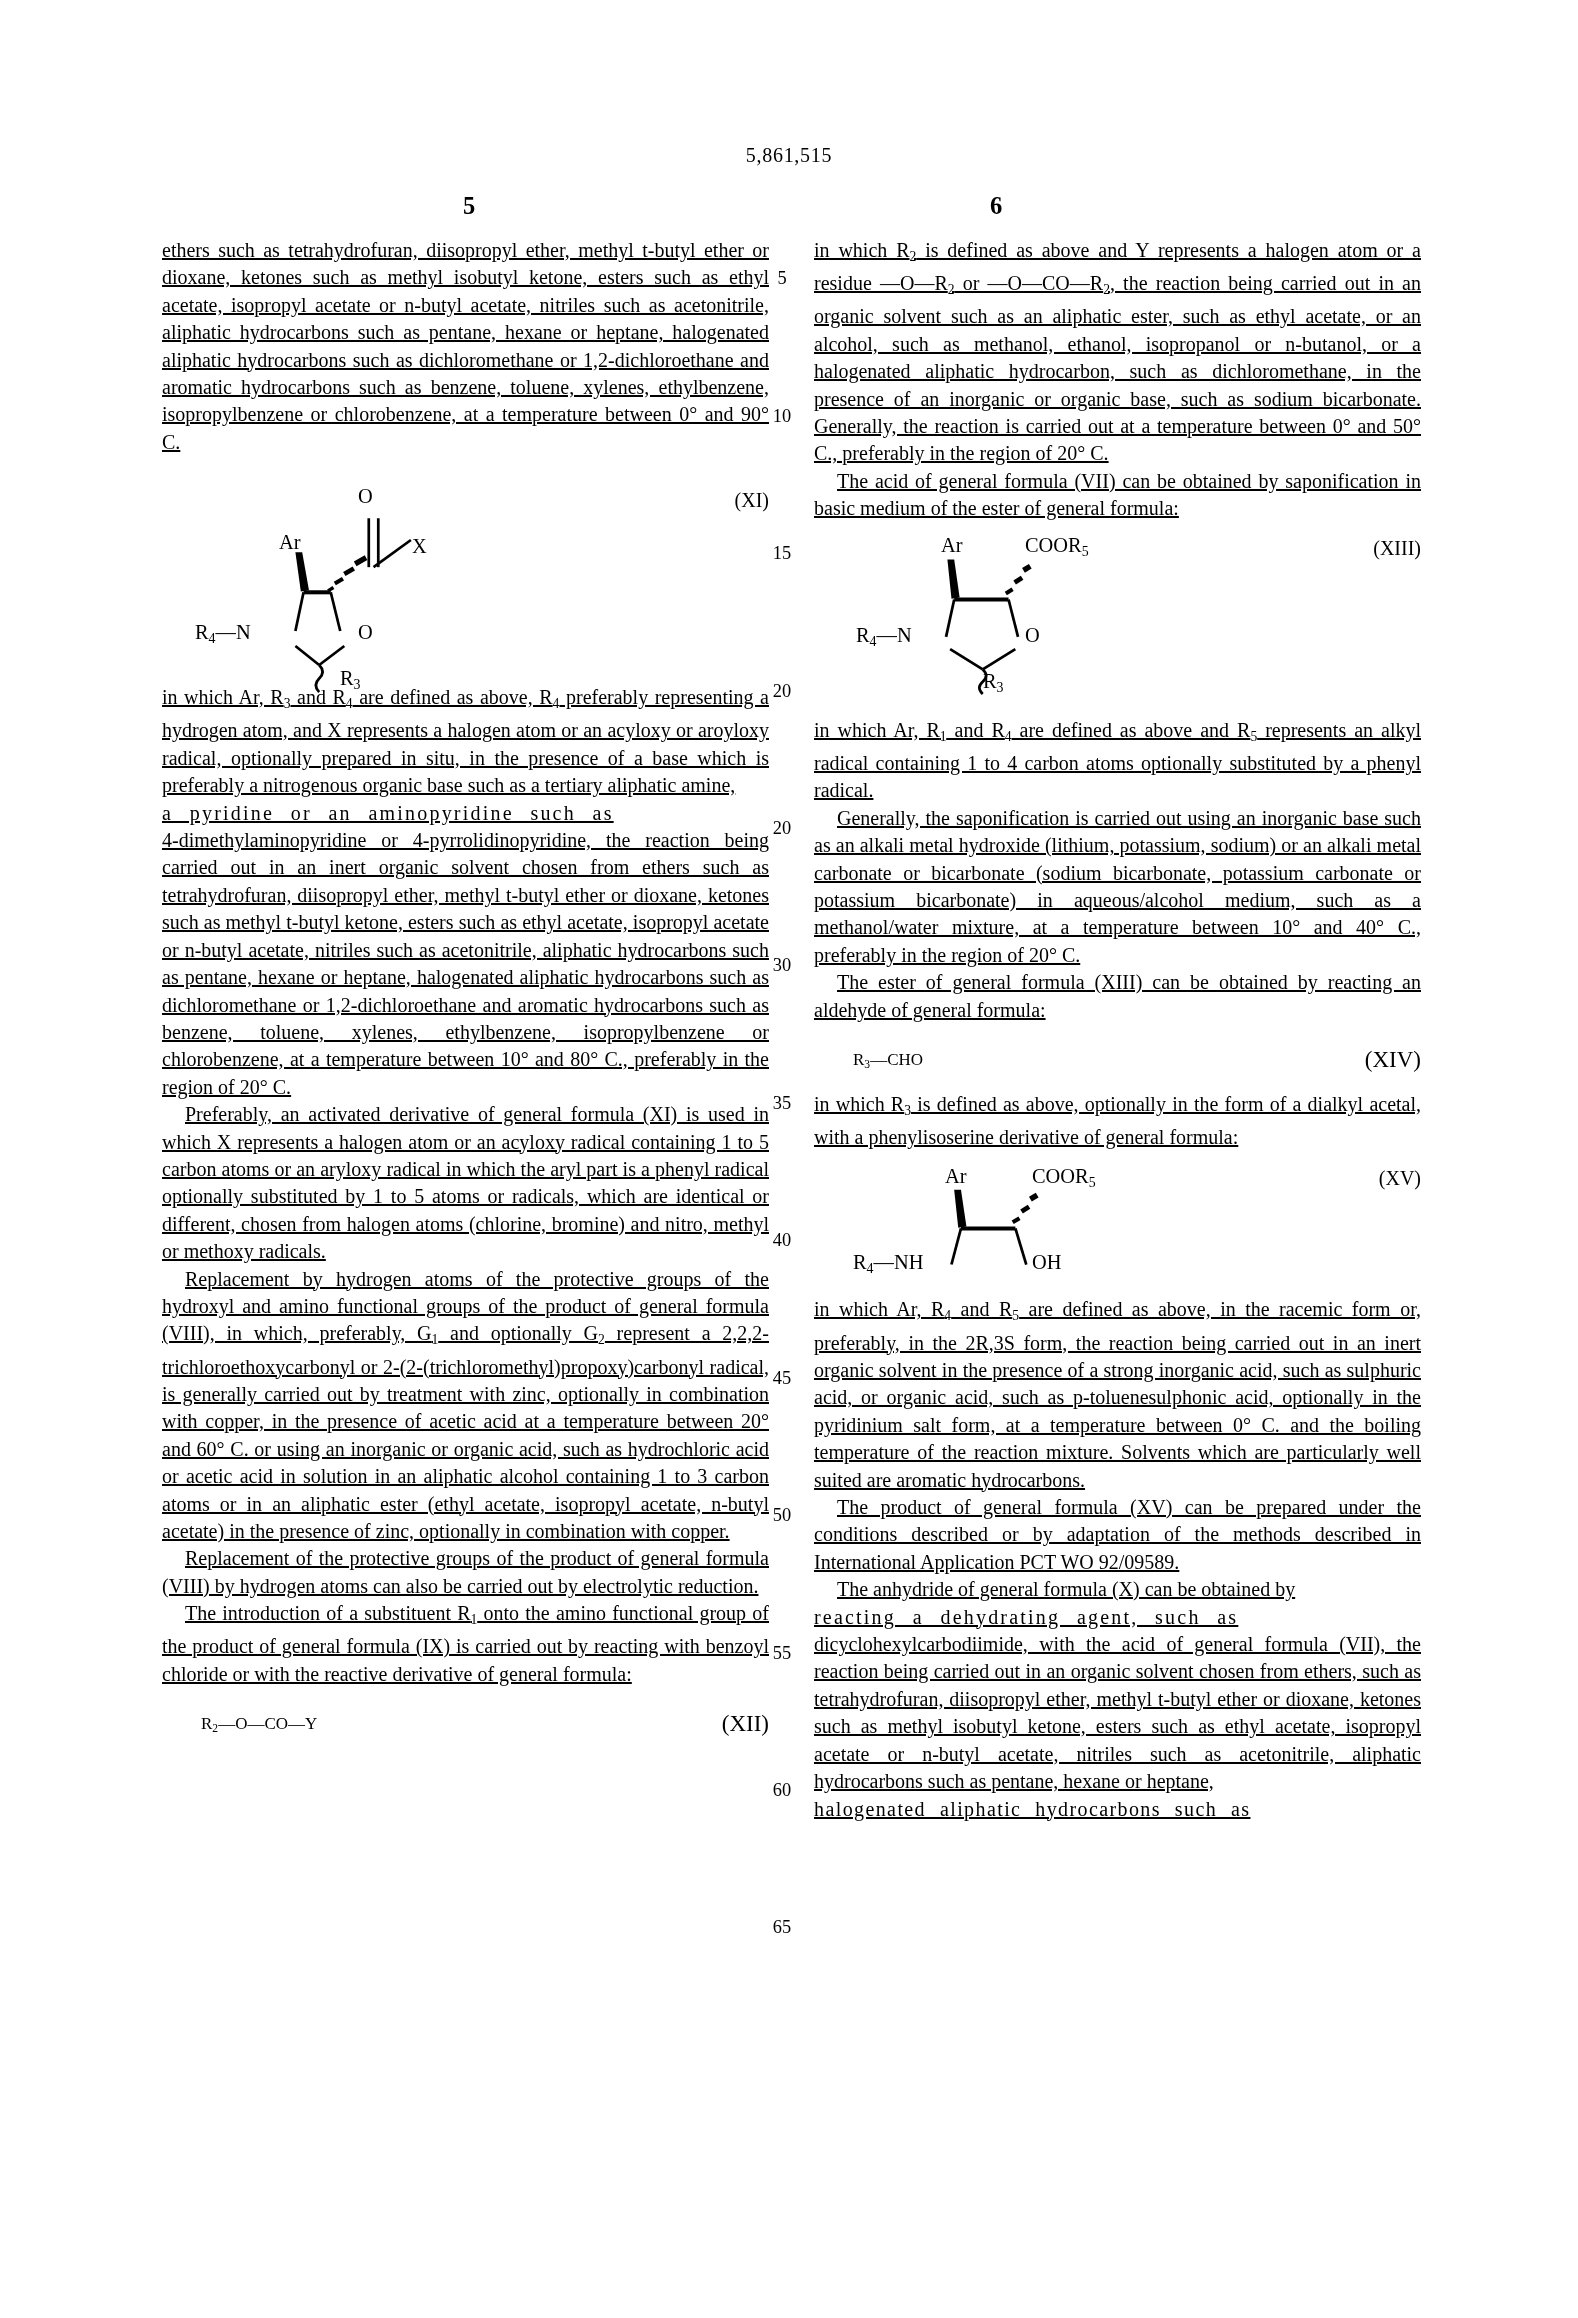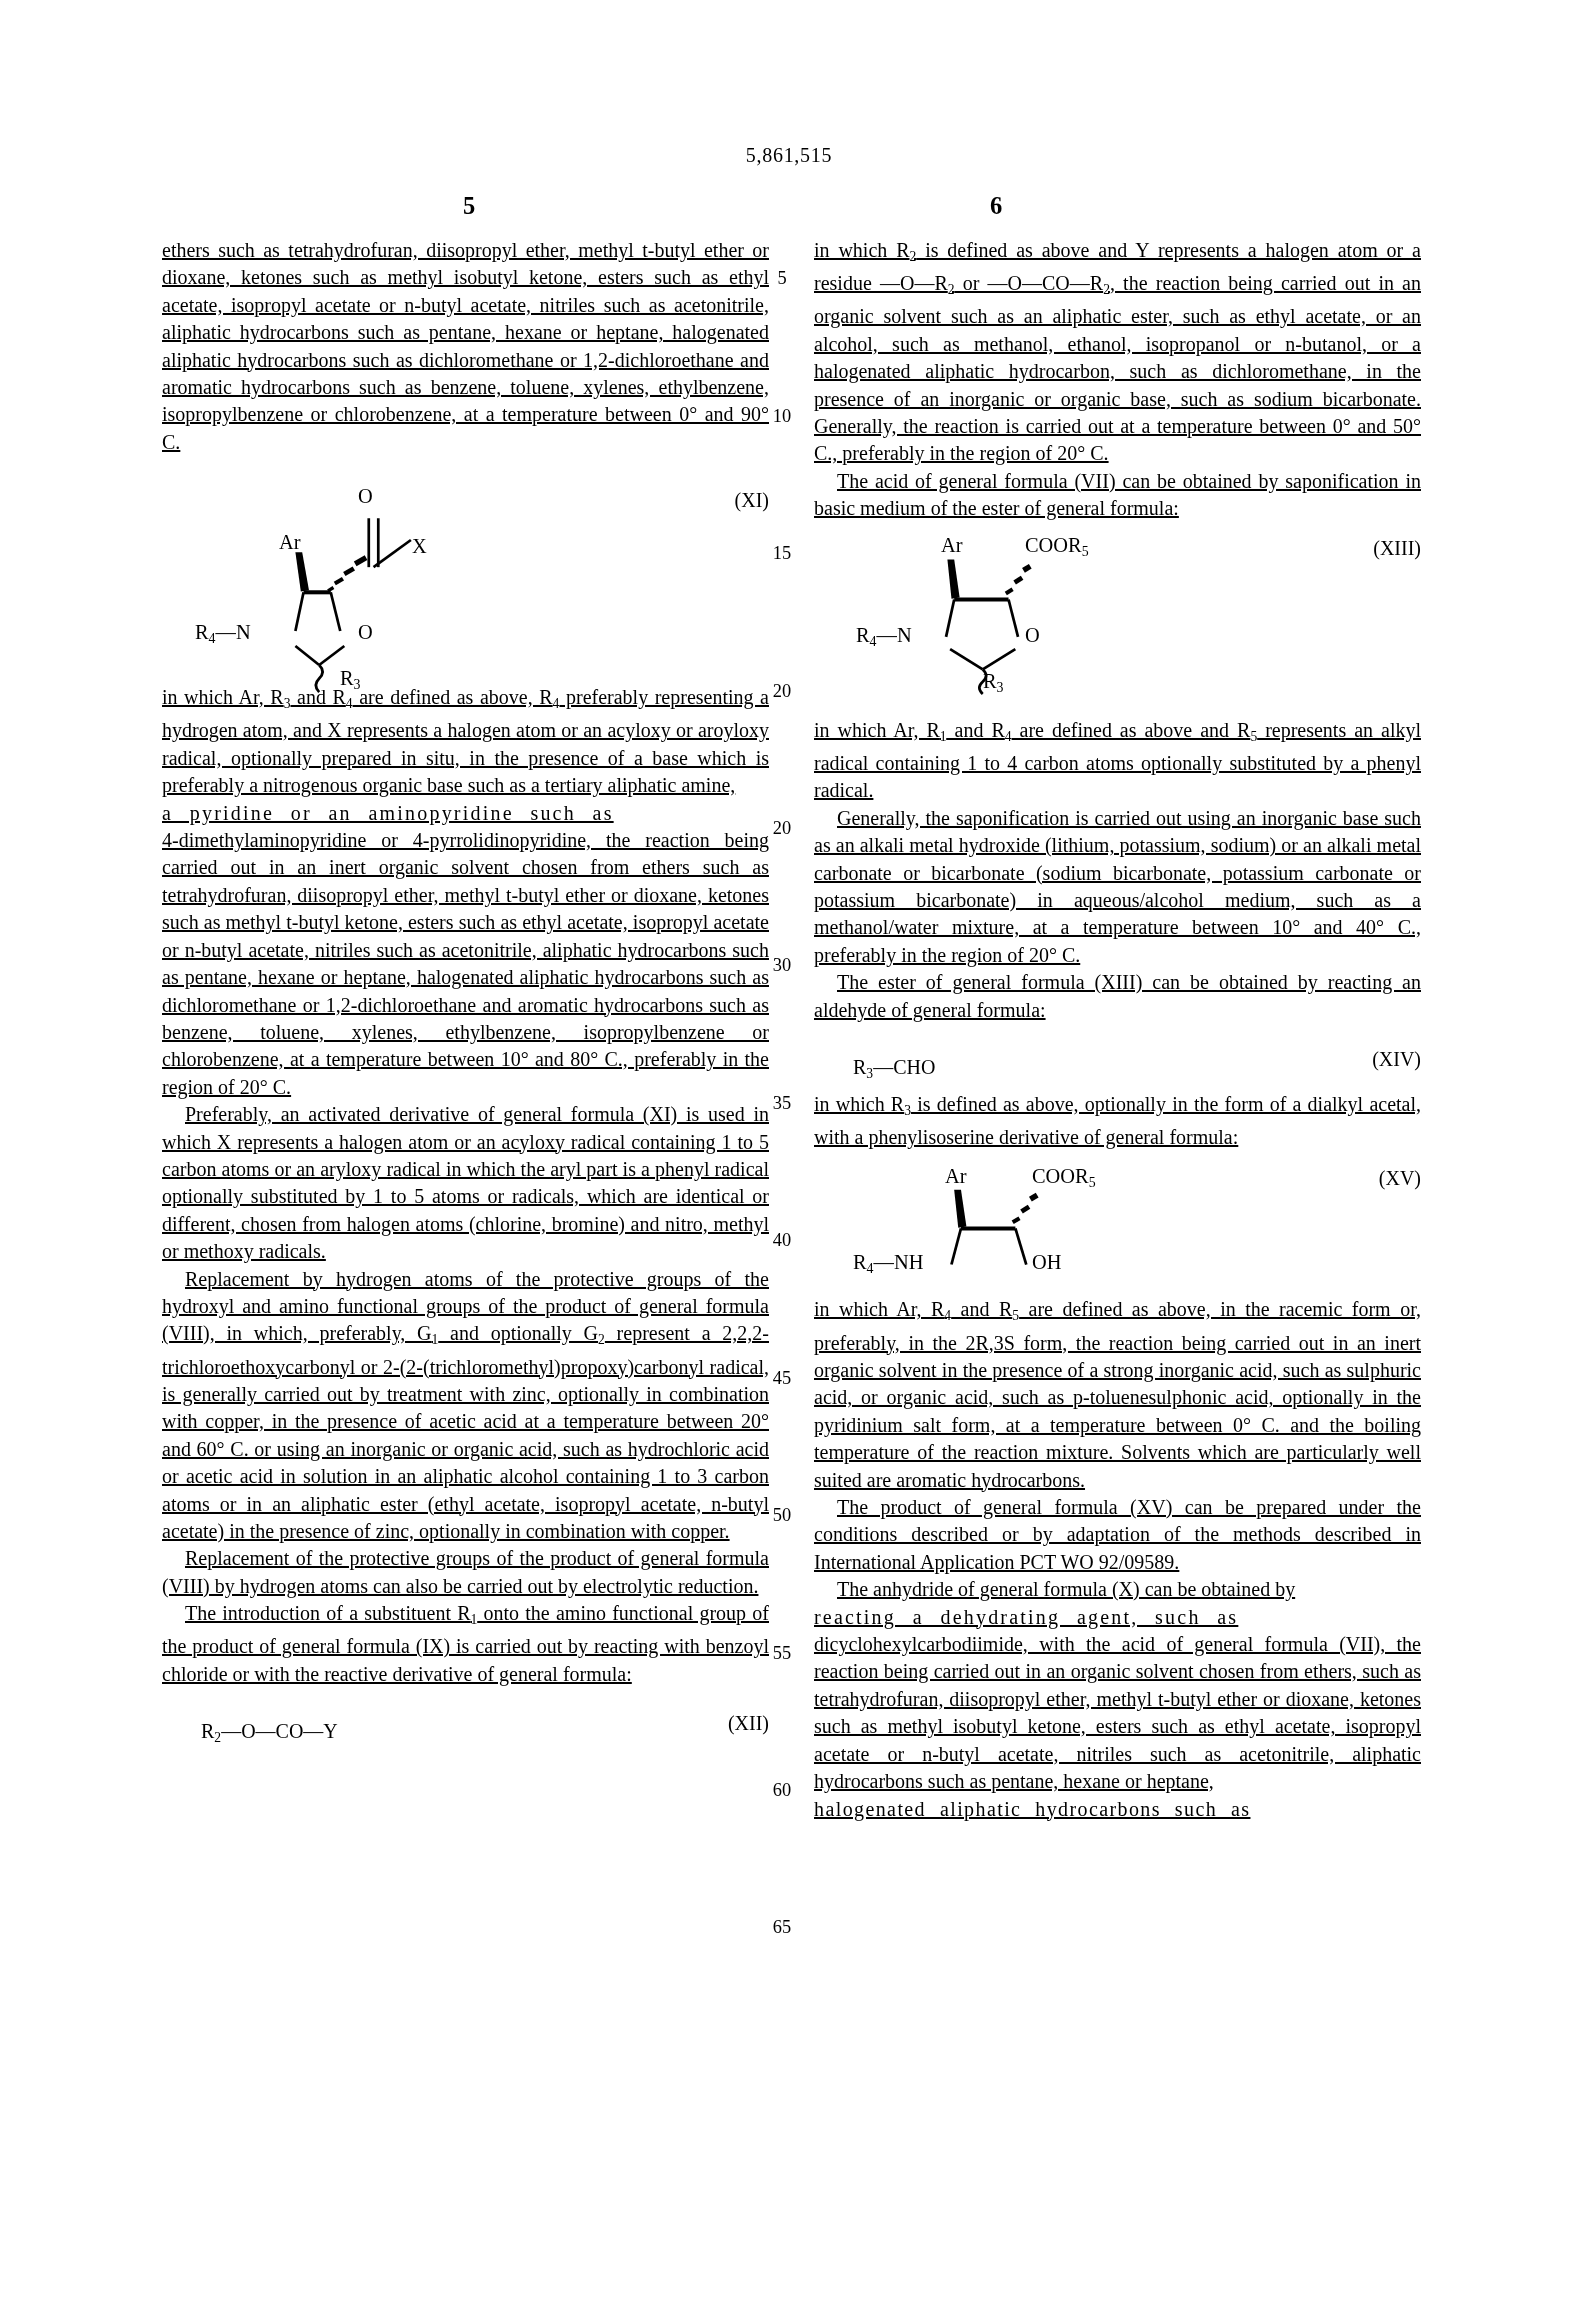--- a/index.html
+++ b/index.html
@@ -80,29 +80,29 @@
 
   
   .formula-row {
     position: relative;
     height: 27.4px;
     margin: 22px 0 17.7px 0;
   }
   .formula-row .fml {
     position: absolute;
     left: 39px;
-    top: 8px;
-    font-size: 20px;
+    top: 0;
+    font-size: 17px;
     white-space: nowrap;
   }
   .formula-row .tag {
     position: absolute;
     right: 0;
     top: 0;
-    font-size: 20px;
+    font-size: 23px;
   }
 
   
   .struct {
     position: relative;
     width: 607px;
   }
   .struct .tag {
     position: absolute;
     right: 0;

